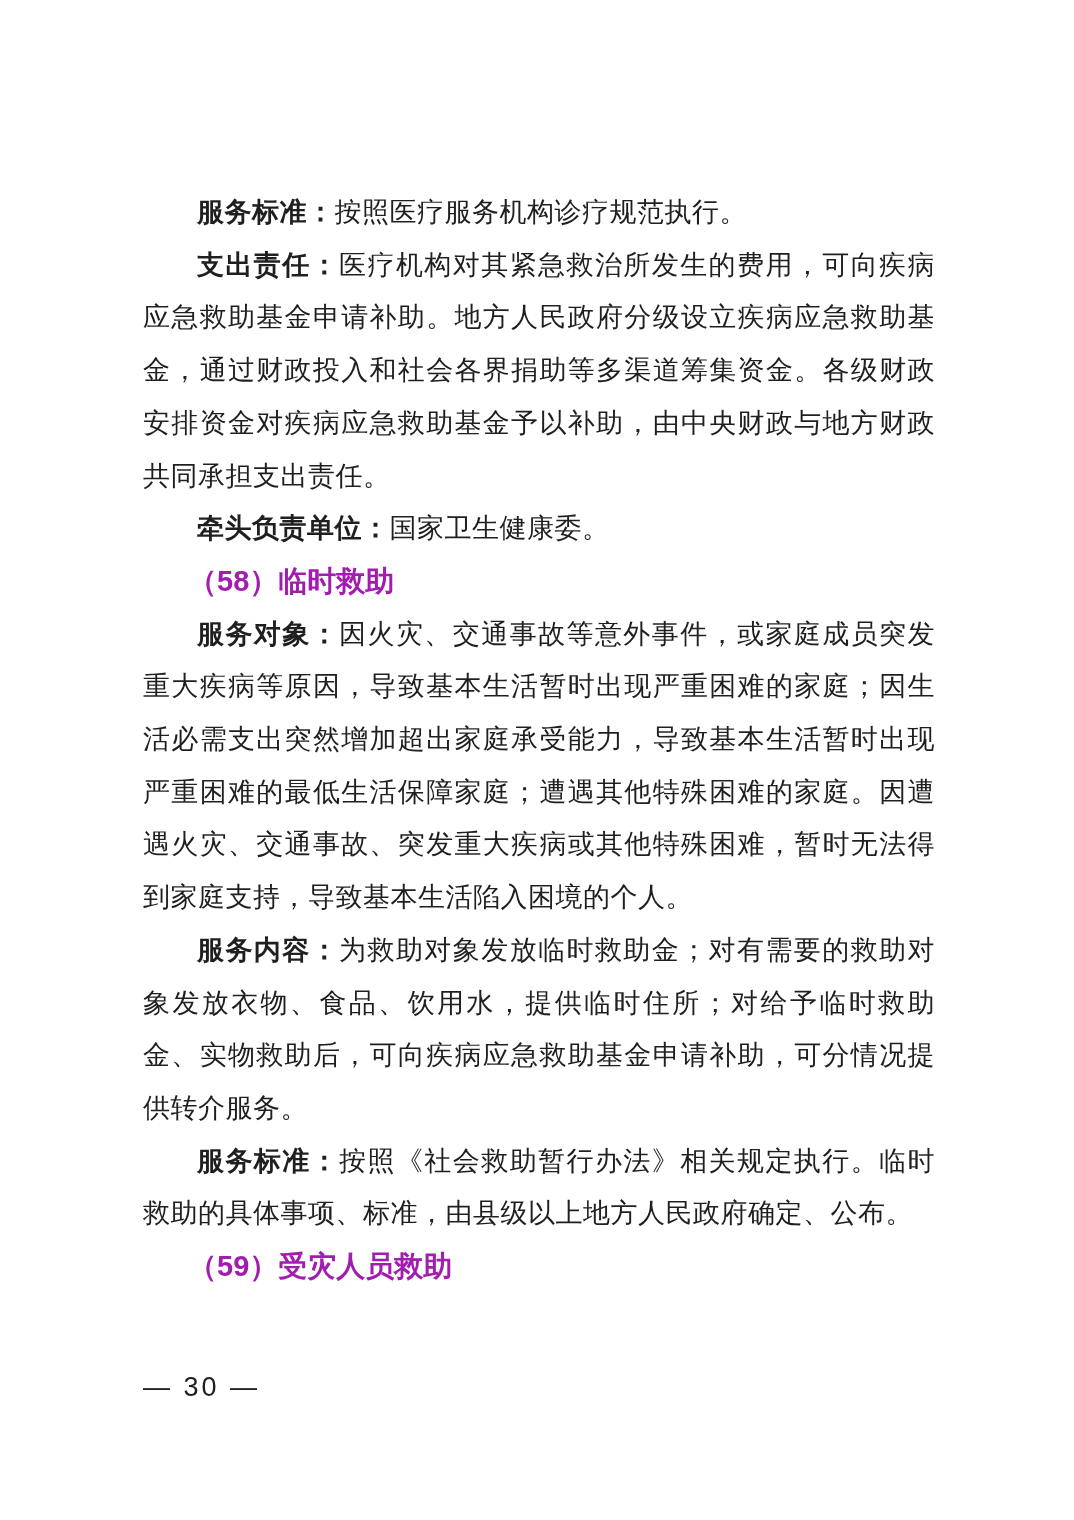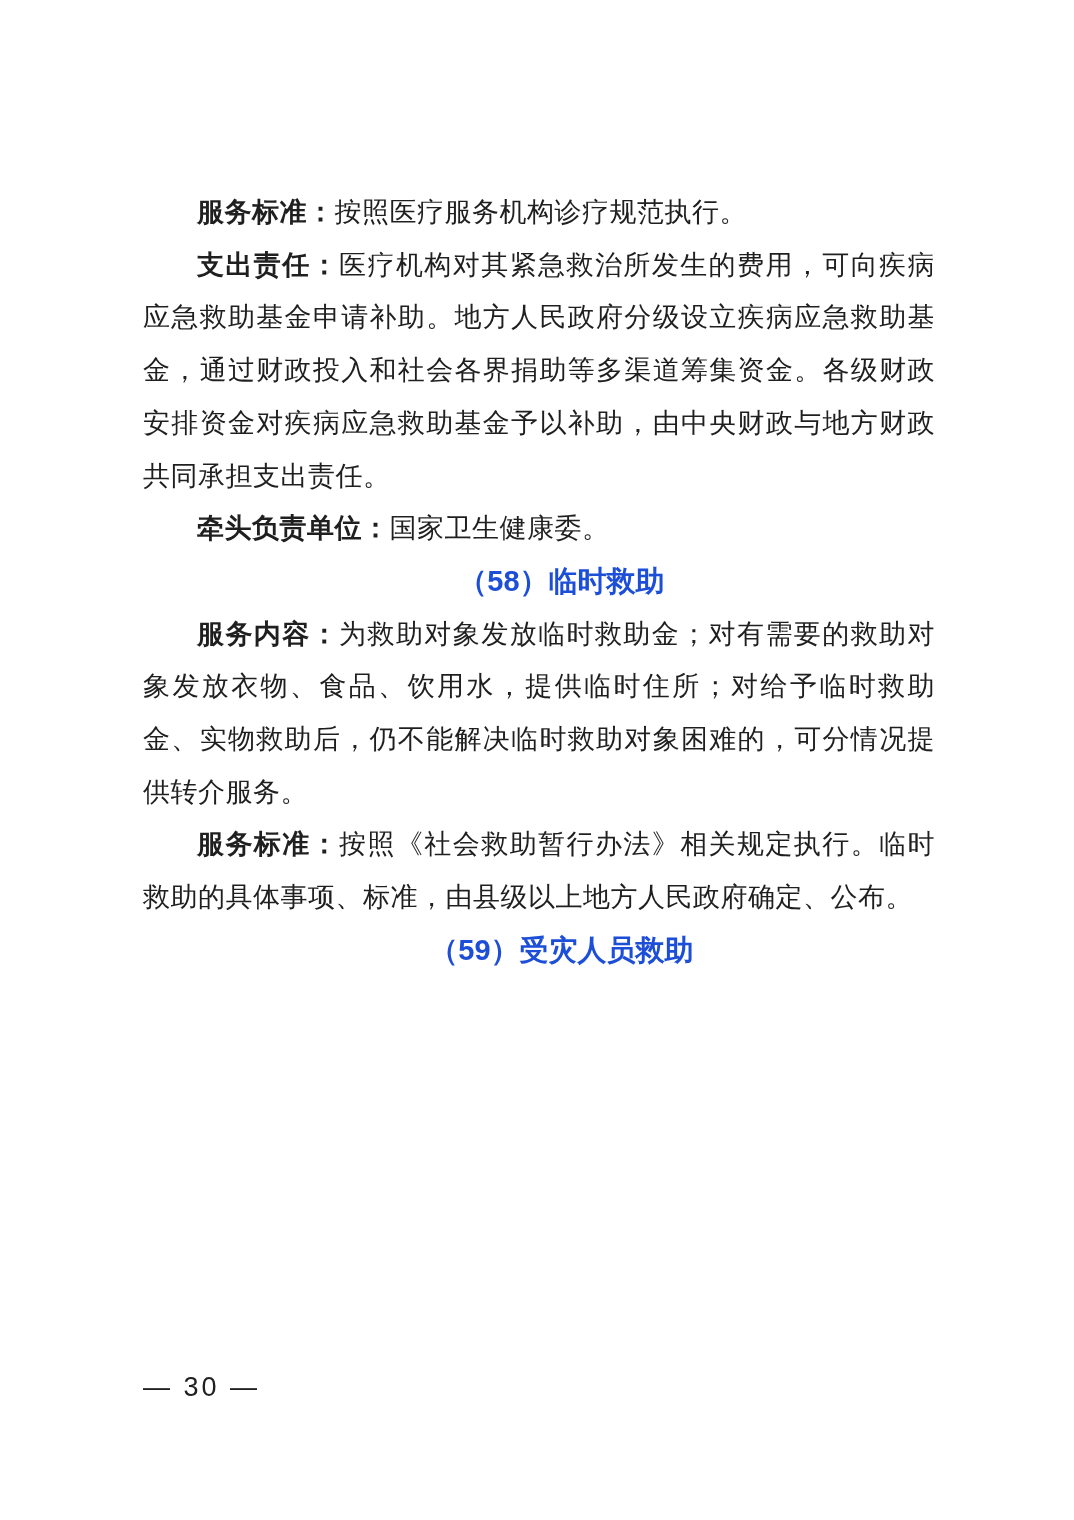--- a/index.html
+++ b/index.html
@@ -32,23 +32,23 @@
   }
   .para .label {
     font-weight: 700;
   }
   .heading {
     margin: 0;
     font-family: "Liberation Sans", "DejaVu Sans", sans-serif;
     font-size: 29px;
     line-height: 52.7px;
     font-weight: 700;
-    color: #1d4ed8;
+    color: #a21caf;
     text-indent: 45px;
-    text-align: center;
+    text-align: left;
   }
   .page-number {
     position: absolute;
     left: 143px;
     top: 1372px;
     font-family: Liberation Sans, sans-serif;
     font-size: 27px;
     line-height: 30px;
     color: #1f1f1f;
     letter-spacing: 3px;
@@ -62,22 +62,23 @@
   <div class="content">
 
     <p class="para"><span class="label">服务标准：</span><span>按照医疗服务机构诊疗规范执行。</span></p>
 
     <p class="para"><span class="label">支出责任：</span><span>医疗机构对其紧急救治所发生的费用，可向疾病应急救助基金申请补助。地方人民政府分级设立疾病应急救助基金，通过财政投入和社会各界捐助等多渠道筹集资金。各级财政安排资金对疾病应急救助基金予以补助，由中央财政与地方财政共同承担支出责任。</span></p>
 
     <p class="para"><span class="label">牵头负责单位：</span><span>国家卫生健康委。</span></p>
 
     <h3 class="heading">（58）临时救助</h3>
 
+    <p class="para"><span class="label">服务对象：</span><span>因火灾、交通事故等意外事件，或家庭成员突发重大疾病等原因，导致基本生活暂时出现严重困难的家庭；因生活必需支出突然增加超出家庭承受能力，导致基本生活暂时出现严重困难的最低生活保障家庭；遭遇其他特殊困难的家庭。因遭遇火灾、交通事故、突发重大疾病或其他特殊困难，暂时无法得到家庭支持，导致基本生活陷入困境的个人。</span></p>
 
-    <p class="para"><span class="label">服务内容：</span><span>为救助对象发放临时救助金；对有需要的救助对象发放衣物、食品、饮用水，提供临时住所；对给予临时救助金、实物救助后，仍不能解决临时救助对象困难的，可分情况提供转介服务。</span></p>
+    <p class="para"><span class="label">服务内容：</span><span>为救助对象发放临时救助金；对有需要的救助对象发放衣物、食品、饮用水，提供临时住所；对给予临时救助金、实物救助后，可向疾病应急救助基金申请补助，可分情况提供转介服务。</span></p>
 
     <p class="para"><span class="label">服务标准：</span><span>按照《社会救助暂行办法》相关规定执行。临时救助的具体事项、标准，由县级以上地方人民政府确定、公布。</span></p>
 
 
 
     <h3 class="heading">（59）受灾人员救助</h3>
 
   </div>
 
   <div class="page-number">— 30 —</div>

